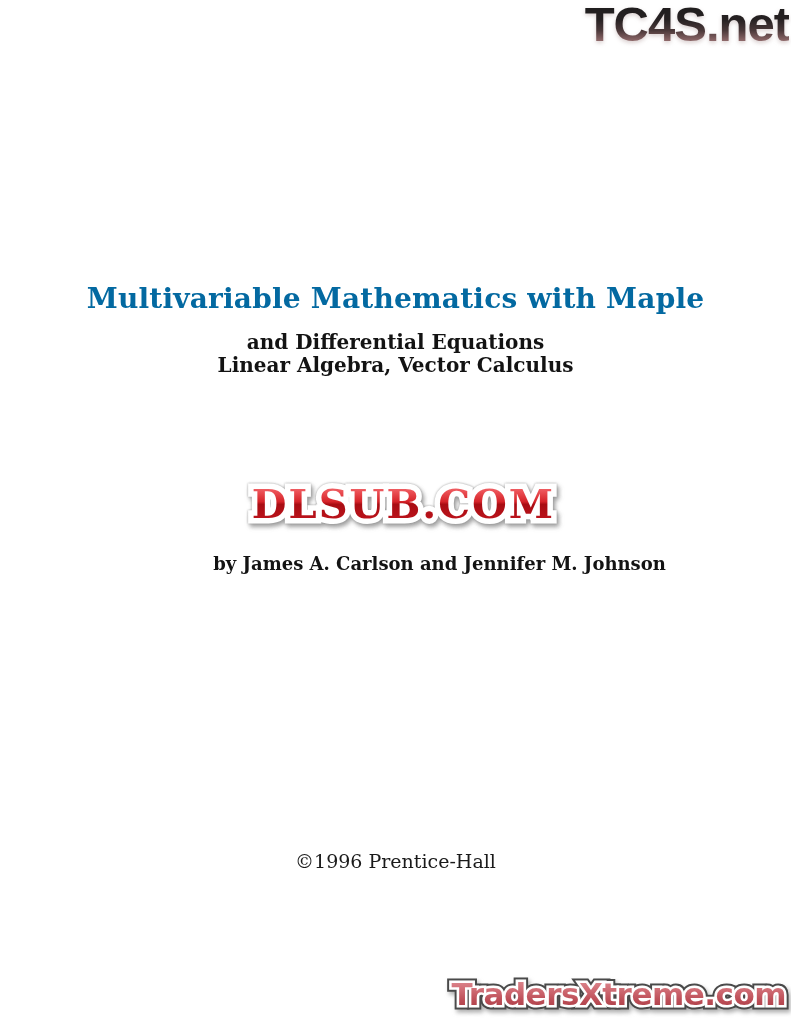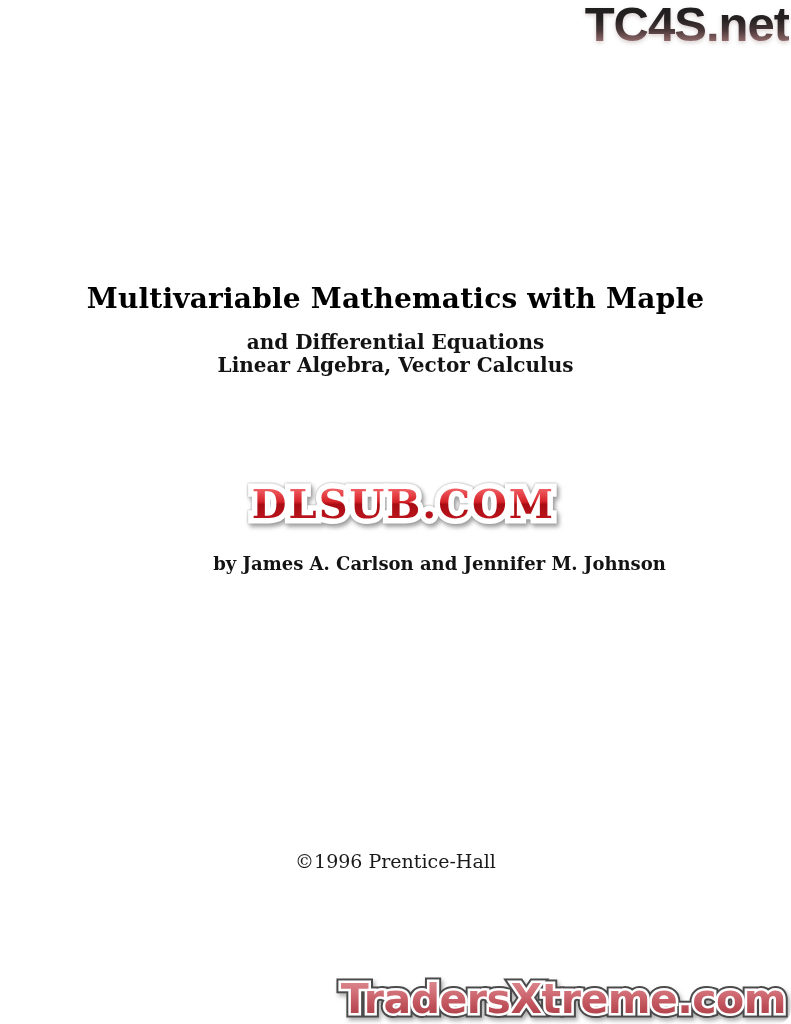--- a/index.html
+++ b/index.html
@@ -7,21 +7,20 @@
     padding: 0;
     background: #ffffff;
   }
   .page {
     position: relative;
     width: 791px;
     height: 1024px;
     background: #ffffff;
     overflow: hidden;
     font-family: "DejaVu Serif", serif;
-    border-radius: 15px;
   }
 
   
   .tc4s {
     position: absolute;
     top: 0px;
     right: 2px;
     font-family: "Liberation Sans", sans-serif;
     font-weight: bold;
     font-size: 49px;
@@ -39,21 +38,21 @@
   
   .title {
     position: absolute;
     top: 282px;
     left: 0;
     width: 100%;
     text-align: center;
     font-weight: 700;
     font-size: 28px;
     letter-spacing: 0.2px;
-    color: #000000;
+    color: #0369a1;
   }
   .subtitle {
     position: absolute;
     top: 331px;
     left: 0;
     width: 100%;
     text-align: center;
     font-weight: 700;
     font-size: 20px;
     line-height: 1.16;
@@ -101,21 +100,21 @@
     background: linear-gradient(180deg, #f58287 0%, #ec5257 24%, #d62329 46%, #a90d13 52%, #b8121a 78%, #cf2127 100%);
     -webkit-background-clip: text;
     background-clip: text;
     -webkit-text-fill-color: transparent;
   }
 
   
   .traders-stack {
     font-family: "DejaVu Sans", sans-serif;
     font-weight: bold;
-    font-size: 41px;
+    font-size: 31px;
     letter-spacing: -0.5px;
   }
   .traders-outer {
     -webkit-text-stroke: 9px #4a4a4a;
     color: #4a4a4a;
     filter: drop-shadow(2px 3px 2px rgba(120,120,120,0.6));
   }
   .traders-white {
     -webkit-text-stroke: 5px #ffffff;
     color: #ffffff;

